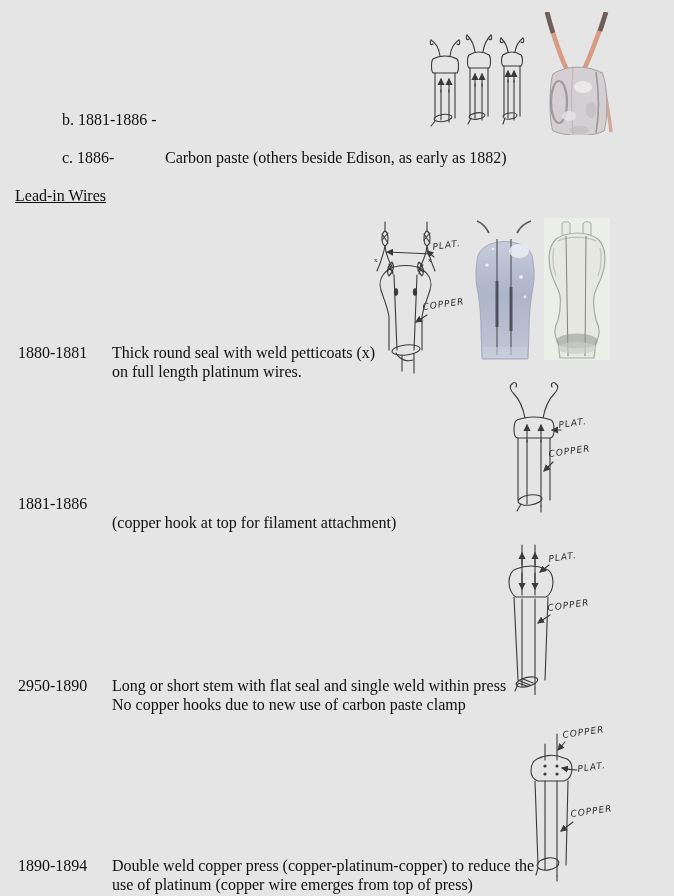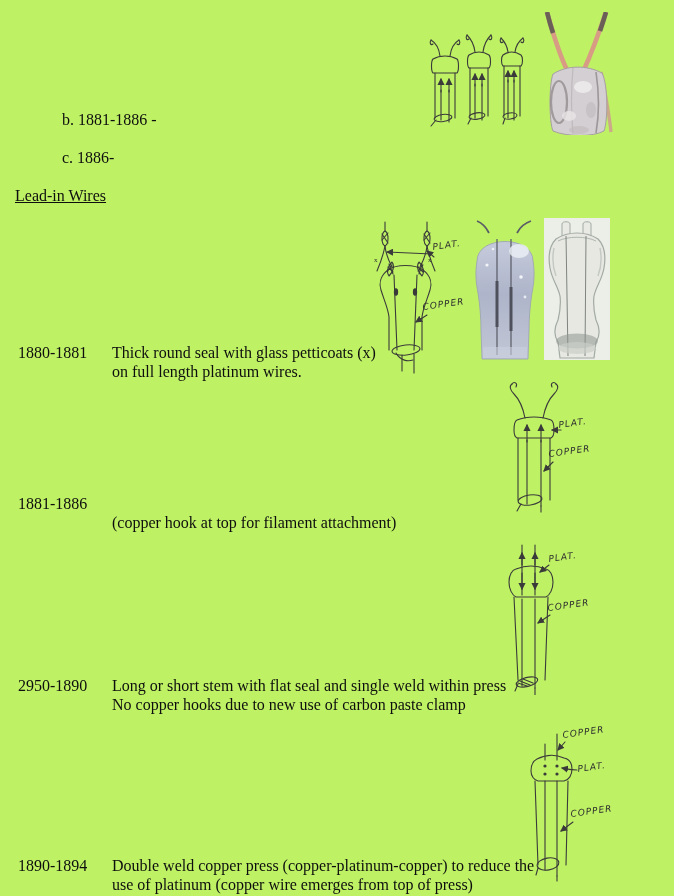--- a/index.html
+++ b/index.html
@@ -1,16 +1,16 @@
 <!DOCTYPE html>
 <html><head>
 <meta charset="utf-8">
 <style>
   html,body{margin:0;padding:0;background:#ffffff;}
-  .page{position:relative;width:674px;height:896px;background:#bef264;overflow:hidden;
+  .page{position:relative;width:674px;height:896px;background:#e5e5e5;overflow:hidden;
         font-family:"Liberation Serif", serif;color:#0e0e0e;}
   .abs{position:absolute;white-space:nowrap;}
   .txt{font-size:16px;line-height:19px;}
   .heading{text-decoration:underline;}
   svg.lineart{position:absolute;stroke:#3a3a3a;fill:none;stroke-width:1.1;
               stroke-linecap:round;stroke-linejoin:round;}
   svg.photo{position:absolute;}
   text.dlabel{font-family:"DejaVu Sans",sans-serif;font-style:italic;font-size:9px;
               letter-spacing:1px;fill:#2f2f2f;stroke:none;}
   text.xmark{font-family:"Liberation Serif",serif;font-size:7px;fill:#2f2f2f;stroke:none;}
@@ -94,20 +94,21 @@
     <path d="M30,56 C28,78 28,100 30,122" stroke="#b6b0b3" stroke-width="1.2" fill="none" opacity="0.7"></path>
     <ellipse cx="40" cy="75" rx="9" ry="6" fill="#efecee" opacity="0.85"></ellipse>
     <ellipse cx="26" cy="104" rx="7" ry="5" fill="#e9e5e7" opacity="0.8"></ellipse>
     <ellipse cx="48" cy="98" rx="5" ry="8" fill="#c2bcbf" opacity="0.7"></ellipse>
     <ellipse cx="36" cy="118" rx="10" ry="4" fill="#bfb9bc" opacity="0.6"></ellipse>
   </svg>
 
   
   <div class="abs txt" style="left:62px;top:110px">b. 1881-1886 -</div>
   <div class="abs txt" style="left:62px;top:148px">c. 1886-</div>
+  <div class="abs txt" style="left:165px;top:148px">Carbon paste (others beside Edison, as early as 1882)</div>
 
   
   <div class="abs txt heading" style="left:15px;top:186px">Lead-in Wires</div>
 
   
   <svg class="lineart" style="left:366px;top:220px" width="100" height="158" viewBox="0 0 100 158">
     <path d="M19,2 L19,11"></path>
     <path d="M19,11 C15,13 15,24 19,26 C23,24 23,13 19,11 Z"></path>
     <path d="M16,14 L22,23 M16,20 L22,13"></path>
     <path d="M61,2 L61,11"></path>
@@ -175,21 +176,21 @@
     <path d="M10,30 C8,40 9,50 12,58" stroke="#c3c8c2" stroke-width="1.4" fill="none"></path>
     <path d="M56,30 C58,40 57,50 54,58" stroke="#c3c8c2" stroke-width="1.4" fill="none"></path>
     <path d="M22,18 L24,138" stroke="#7e847f" stroke-width="1"></path>
     <path d="M42,18 L41,138" stroke="#7e847f" stroke-width="1"></path>
     <ellipse cx="33" cy="123" rx="21" ry="7.5" fill="#8e958f" opacity="0.55"></ellipse>
     <ellipse cx="33" cy="130" rx="19" ry="6" fill="#c9cec8" opacity="0.7"></ellipse>
   </svg>
 
   
   <div class="abs txt" style="left:18px;top:343px">1880-1881</div>
-  <div class="abs txt" style="left:112px;top:343px">Thick round seal with glass petticoats (x)</div>
+  <div class="abs txt" style="left:112px;top:343px">Thick round seal with weld petticoats (x)</div>
   <div class="abs txt" style="left:112px;top:362px">on full length platinum wires.</div>
 
   
   <svg class="lineart" style="left:505px;top:378px" width="95" height="137" viewBox="0 0 95 137">
     <path d="M20,40 C18,30 15,22 9,16 C5,12 4,8 7,6"></path>
     <path d="M7,6 C9,3 13,5 11,9"></path>
     <path d="M38,40 C40,30 43,22 49,16 C53,12 54,8 51,6"></path>
     <path d="M51,6 C49,3 45,5 47,9"></path>
     <path d="M12,42 C10,43 9,46 9,52 C9,57 10,59 12,60 L46,60 C48,59 49,57 49,52 C49,46 48,43 46,42 C36,38 22,38 12,42 Z"></path>
     <path d="M22,64 L22,47" marker-end="url(#arr)"></path>

